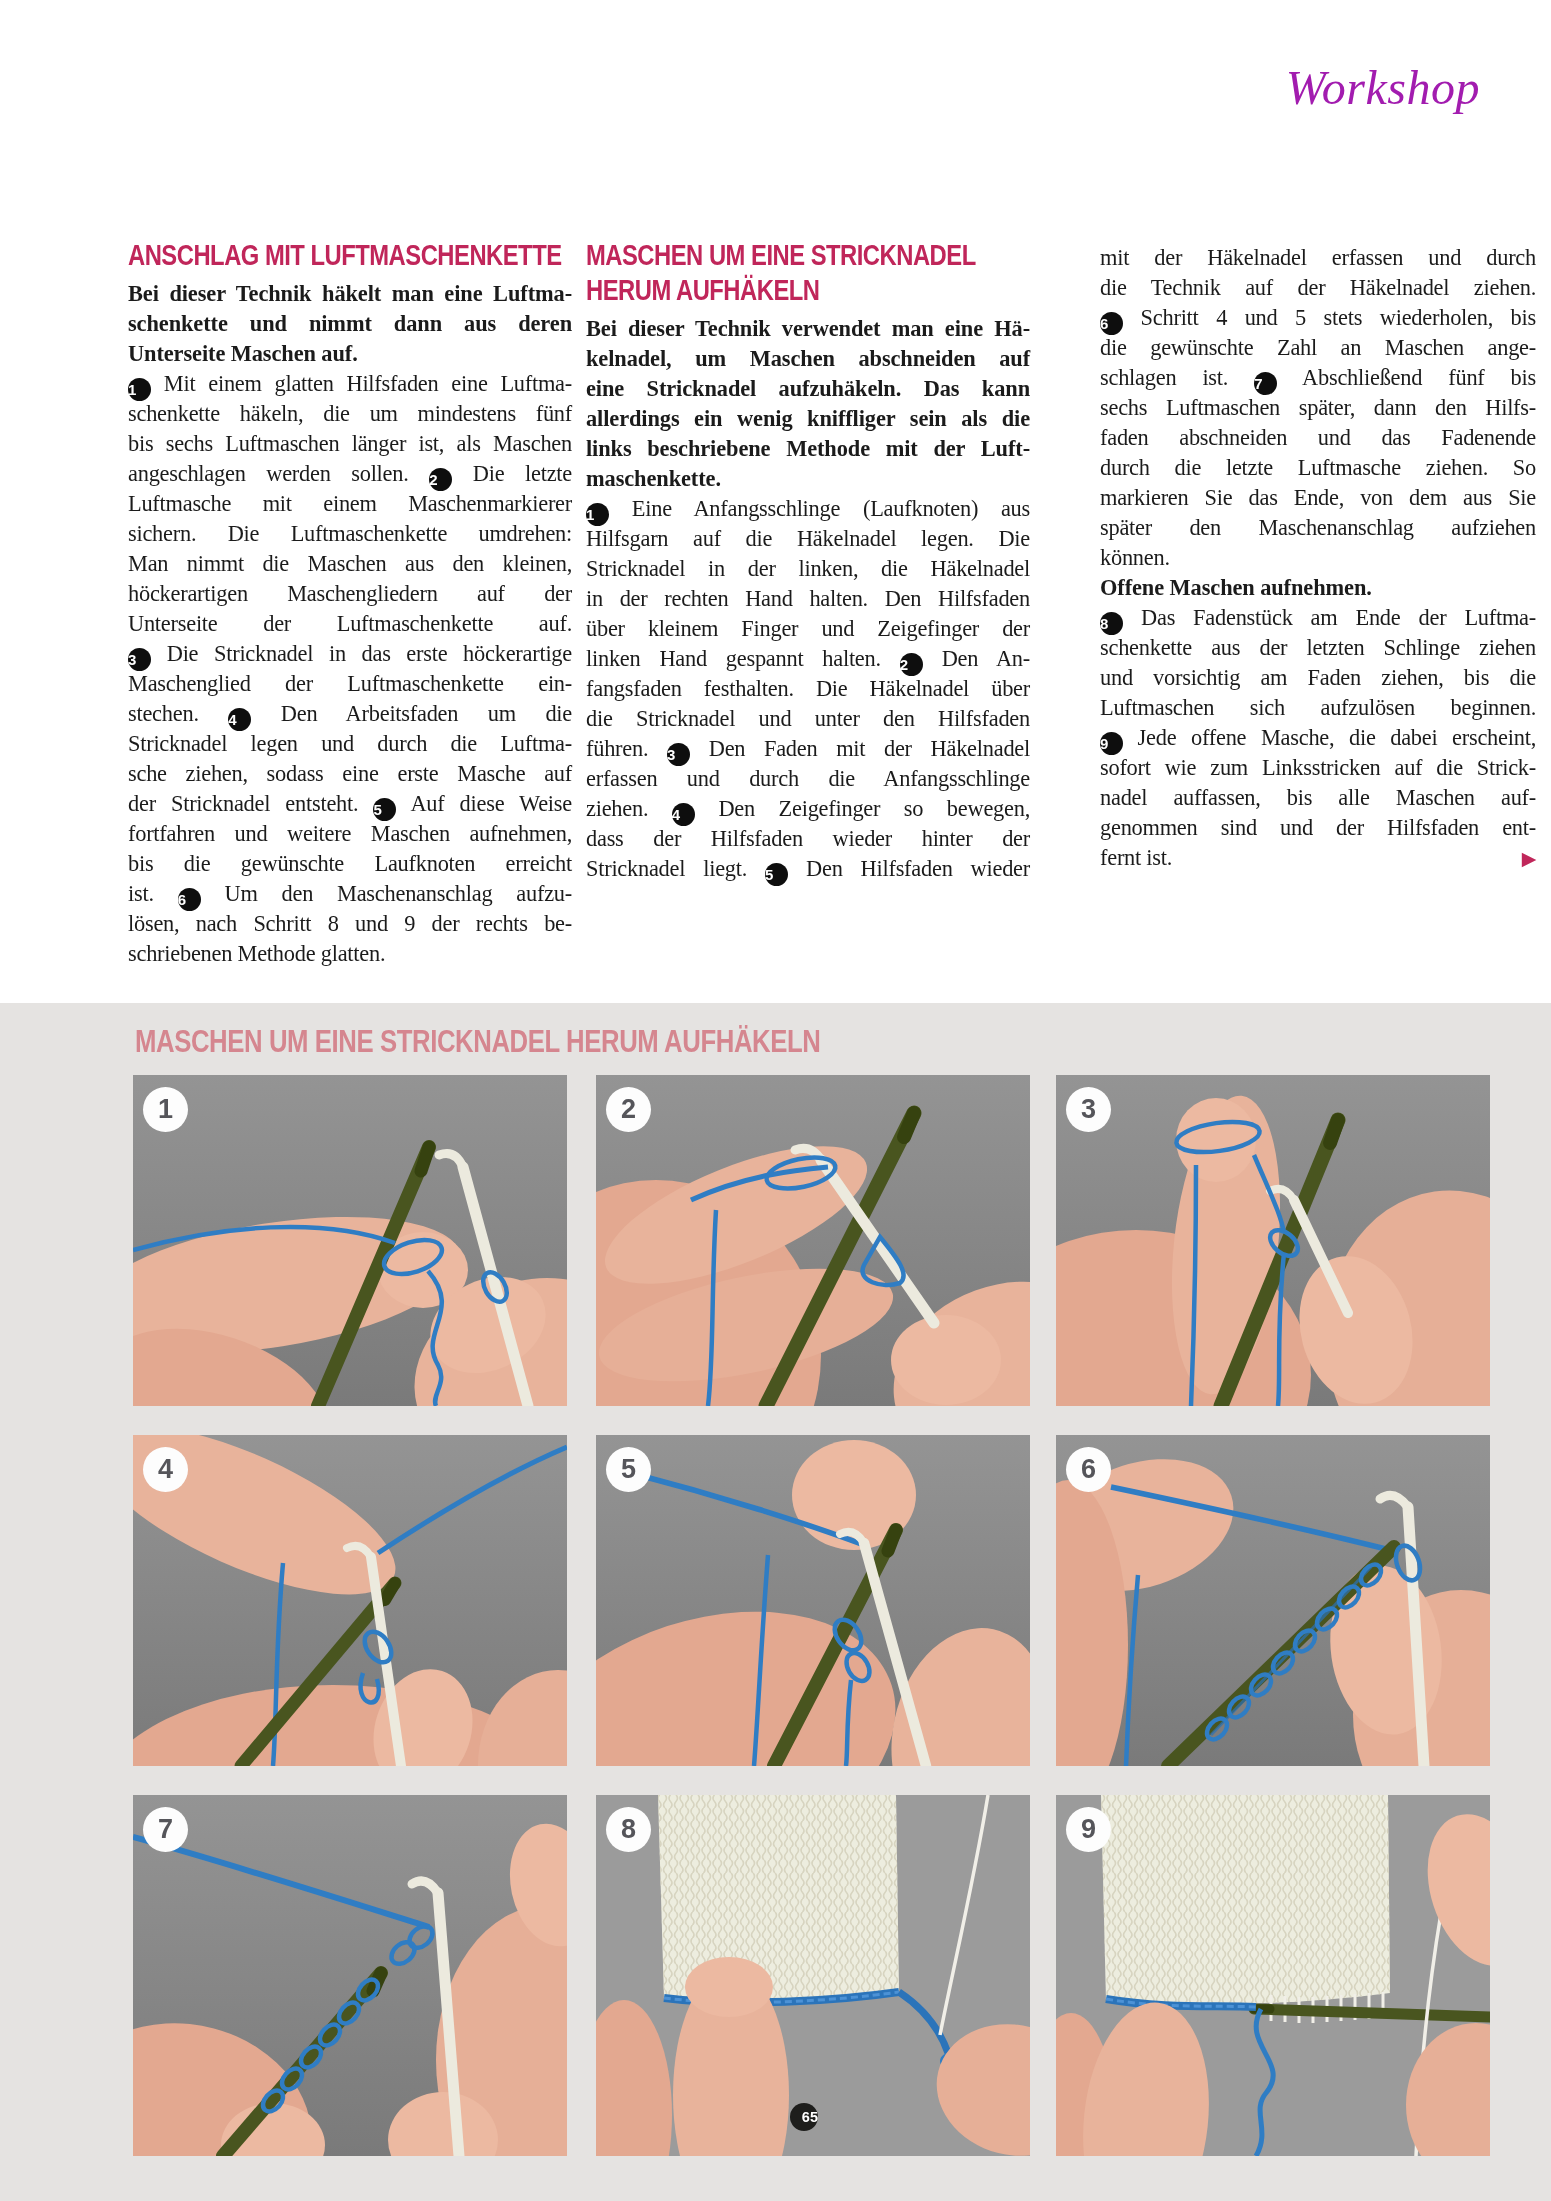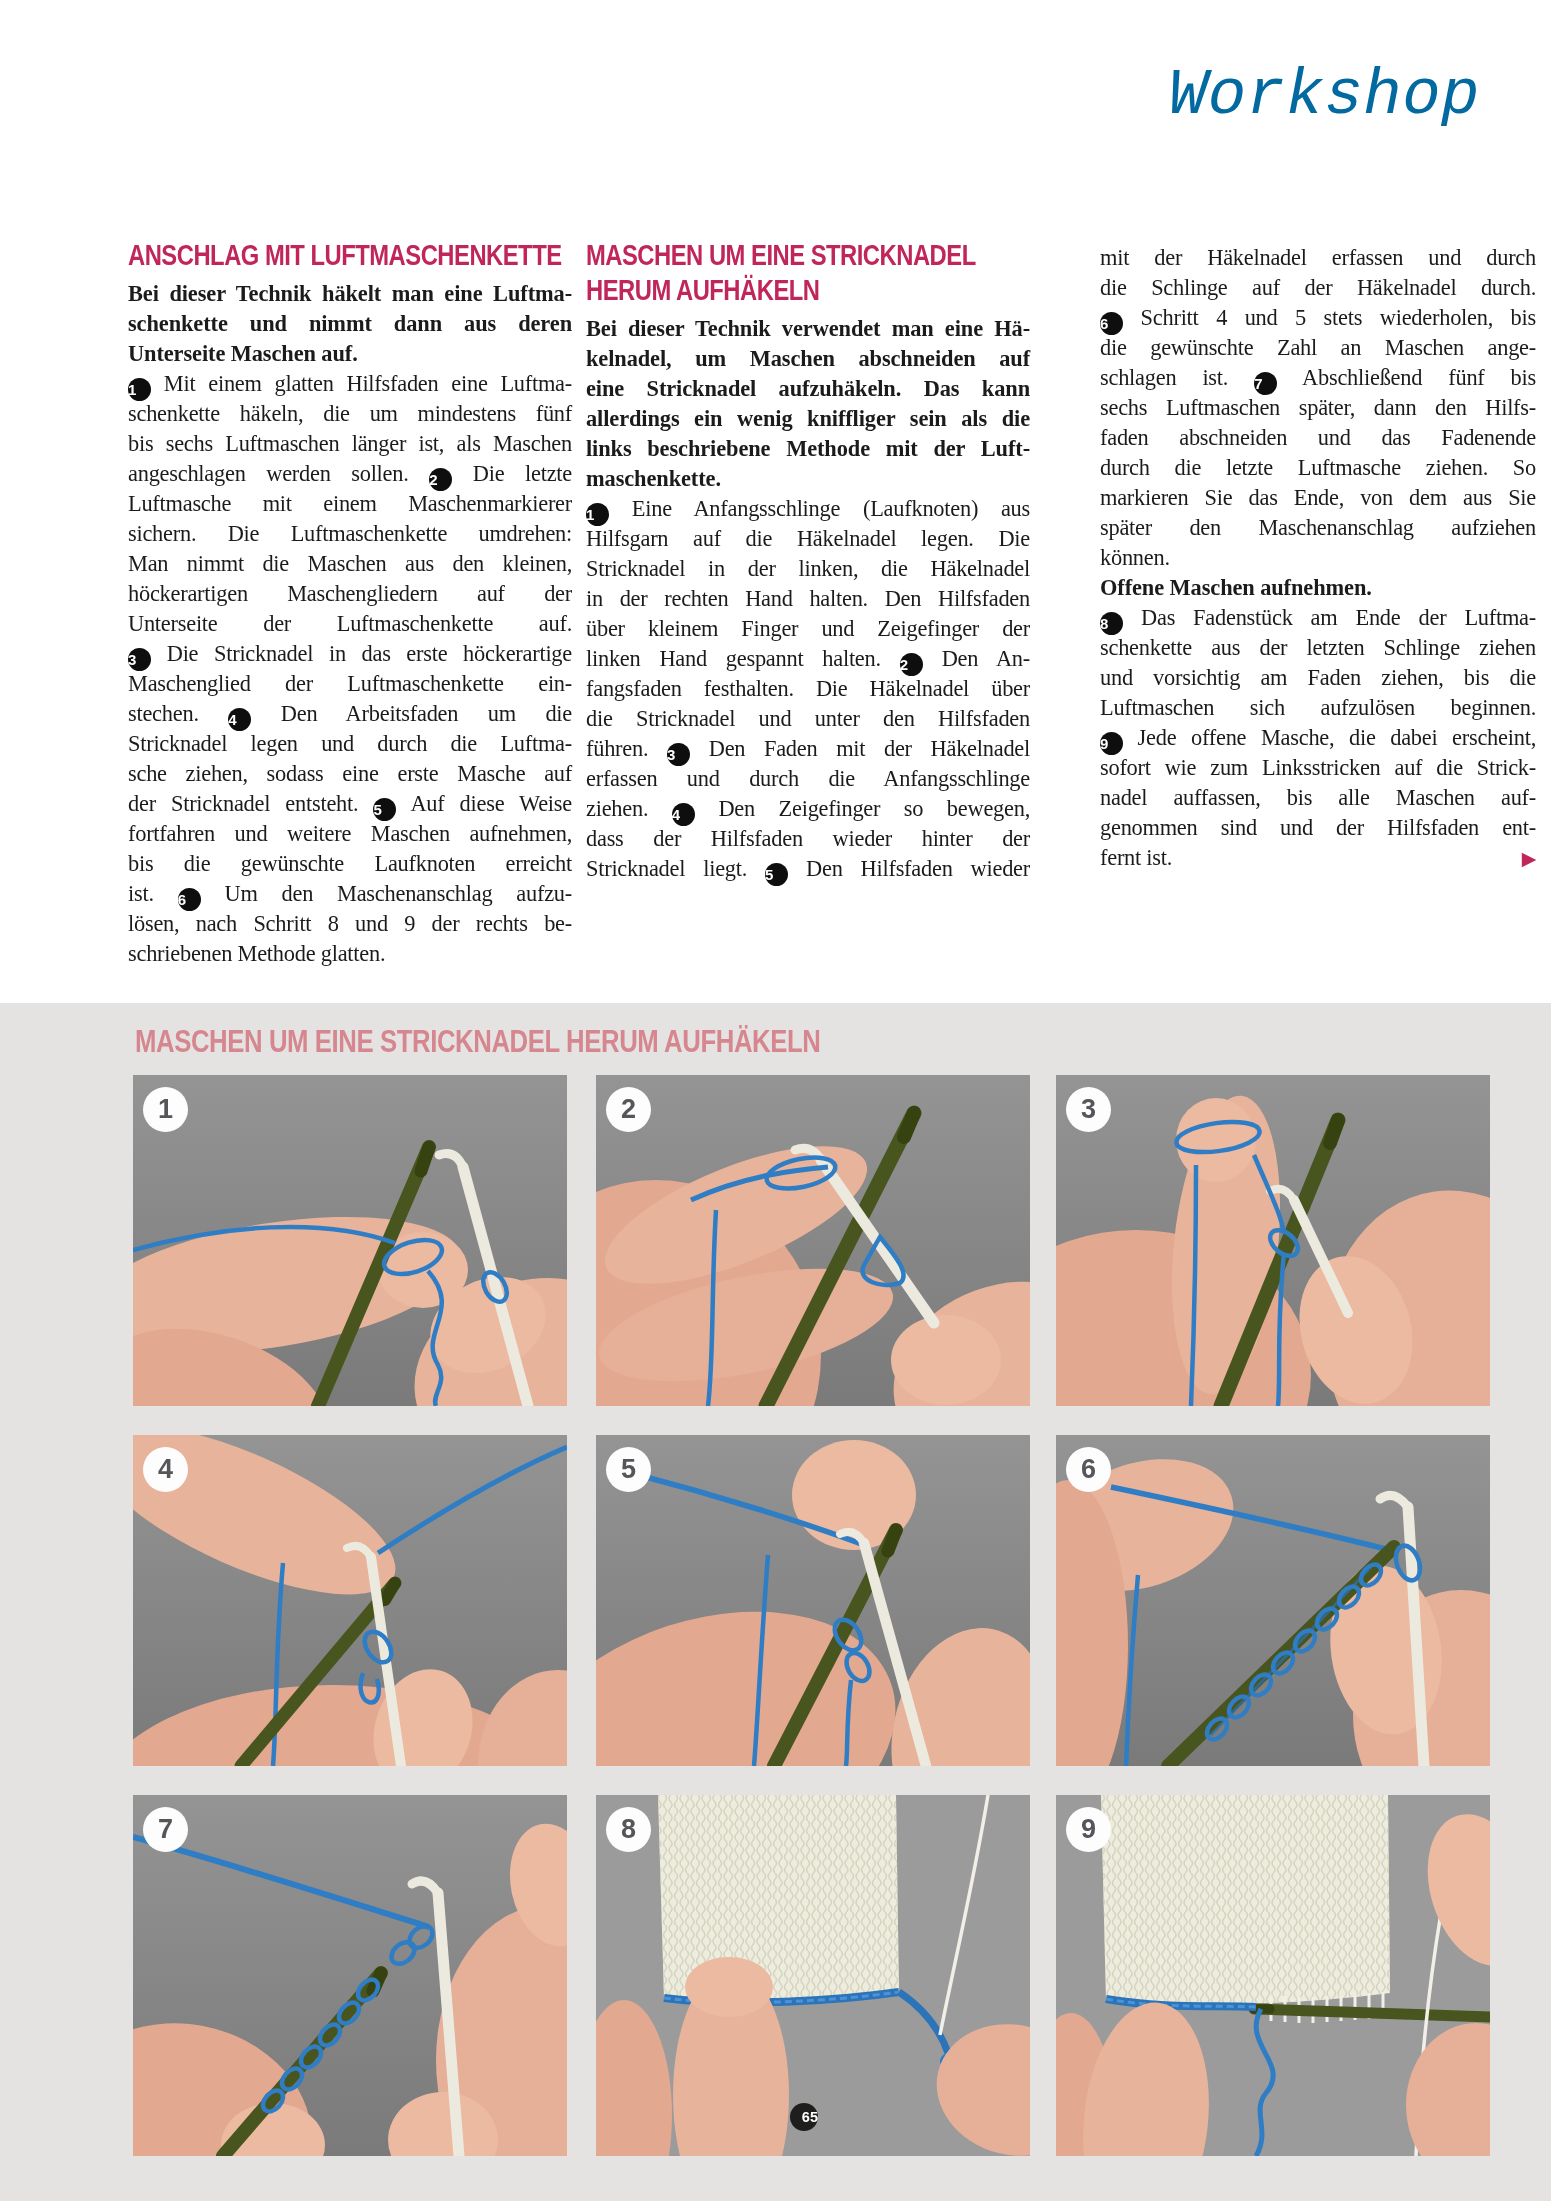--- a/index.html
+++ b/index.html
@@ -2,22 +2,22 @@
 <html lang="de" style="--accent: #c0265a; --rose: #d5868f; --panel: #e5e3e1;"><head>
 <meta charset="utf-8">
 <title>Workshop</title>
 <style>
   html,body{margin:0;padding:0;background:#ffffff;}
   body{position:relative;width:1551px;height:2201px;overflow:hidden;
        font-family:"Liberation Serif", serif;color:#1b1b1b;}
 
   
   .masthead{position:absolute;top:60px;right:71px;
-    font-family:Liberation Mono, monospace;font-style:italic;font-size:64px;
-    color:#0369a1;letter-spacing:0.5px;}
+    font-family:Liberation Serif, serif;font-style:italic;font-size:48px;
+    color:#a21caf;letter-spacing:0.5px;}
 
   
   .textcol{position:absolute;top:238px;width:444px;}
   #col0{left:128px;}
   #col1{left:586px;}
   #col2{left:1100px;top:243px;width:436px;}
 
   .col-heading{margin:0 0 6px 0;}
   .h-line{font-family:"Liberation Sans", sans-serif;font-weight:bold;
     font-size:29px;line-height:35px;color:var(--accent,#c0265a);
@@ -114,21 +114,21 @@
     <div class="t-line">fangsfaden festhalten. Die Häkelnadel über</div>
     <div class="t-line">die Stricknadel und unter den Hilfsfaden</div>
     <div class="t-line">führen. <span class="stepnum">3</span> Den Faden mit der Häkelnadel</div>
     <div class="t-line">erfassen und durch die Anfangsschlinge</div>
     <div class="t-line">ziehen. <span class="stepnum">4</span> Den Zeigefinger so bewegen,</div>
     <div class="t-line">dass der Hilfsfaden wieder hinter der</div>
     <div class="t-line">Stricknadel liegt. <span class="stepnum">5</span> Den Hilfsfaden wieder</div>
   </div>
 <div class="textcol" id="col2">
     <div class="t-line">mit der Häkelnadel erfassen und durch</div>
-    <div class="t-line">die Schlinge auf der Häkelnadel durch.</div>
+    <div class="t-line">die Technik auf der Häkelnadel ziehen.</div>
     <div class="t-line"><span class="stepnum">6</span> Schritt 4 und 5 stets wiederholen, bis</div>
     <div class="t-line">die gewünschte Zahl an Maschen ange-</div>
     <div class="t-line">schlagen ist. <span class="stepnum">7</span> Abschließend fünf bis</div>
     <div class="t-line">sechs Luftmaschen später, dann den Hilfs-</div>
     <div class="t-line">faden abschneiden und das Fadenende</div>
     <div class="t-line">durch die letzte Luftmasche ziehen. So</div>
     <div class="t-line">markieren Sie das Ende, von dem aus Sie</div>
     <div class="t-line">später den Maschenanschlag aufziehen</div>
     <div class="t-line end">können.</div>
     <div class="t-line bold end">Offene Maschen aufnehmen.</div>

